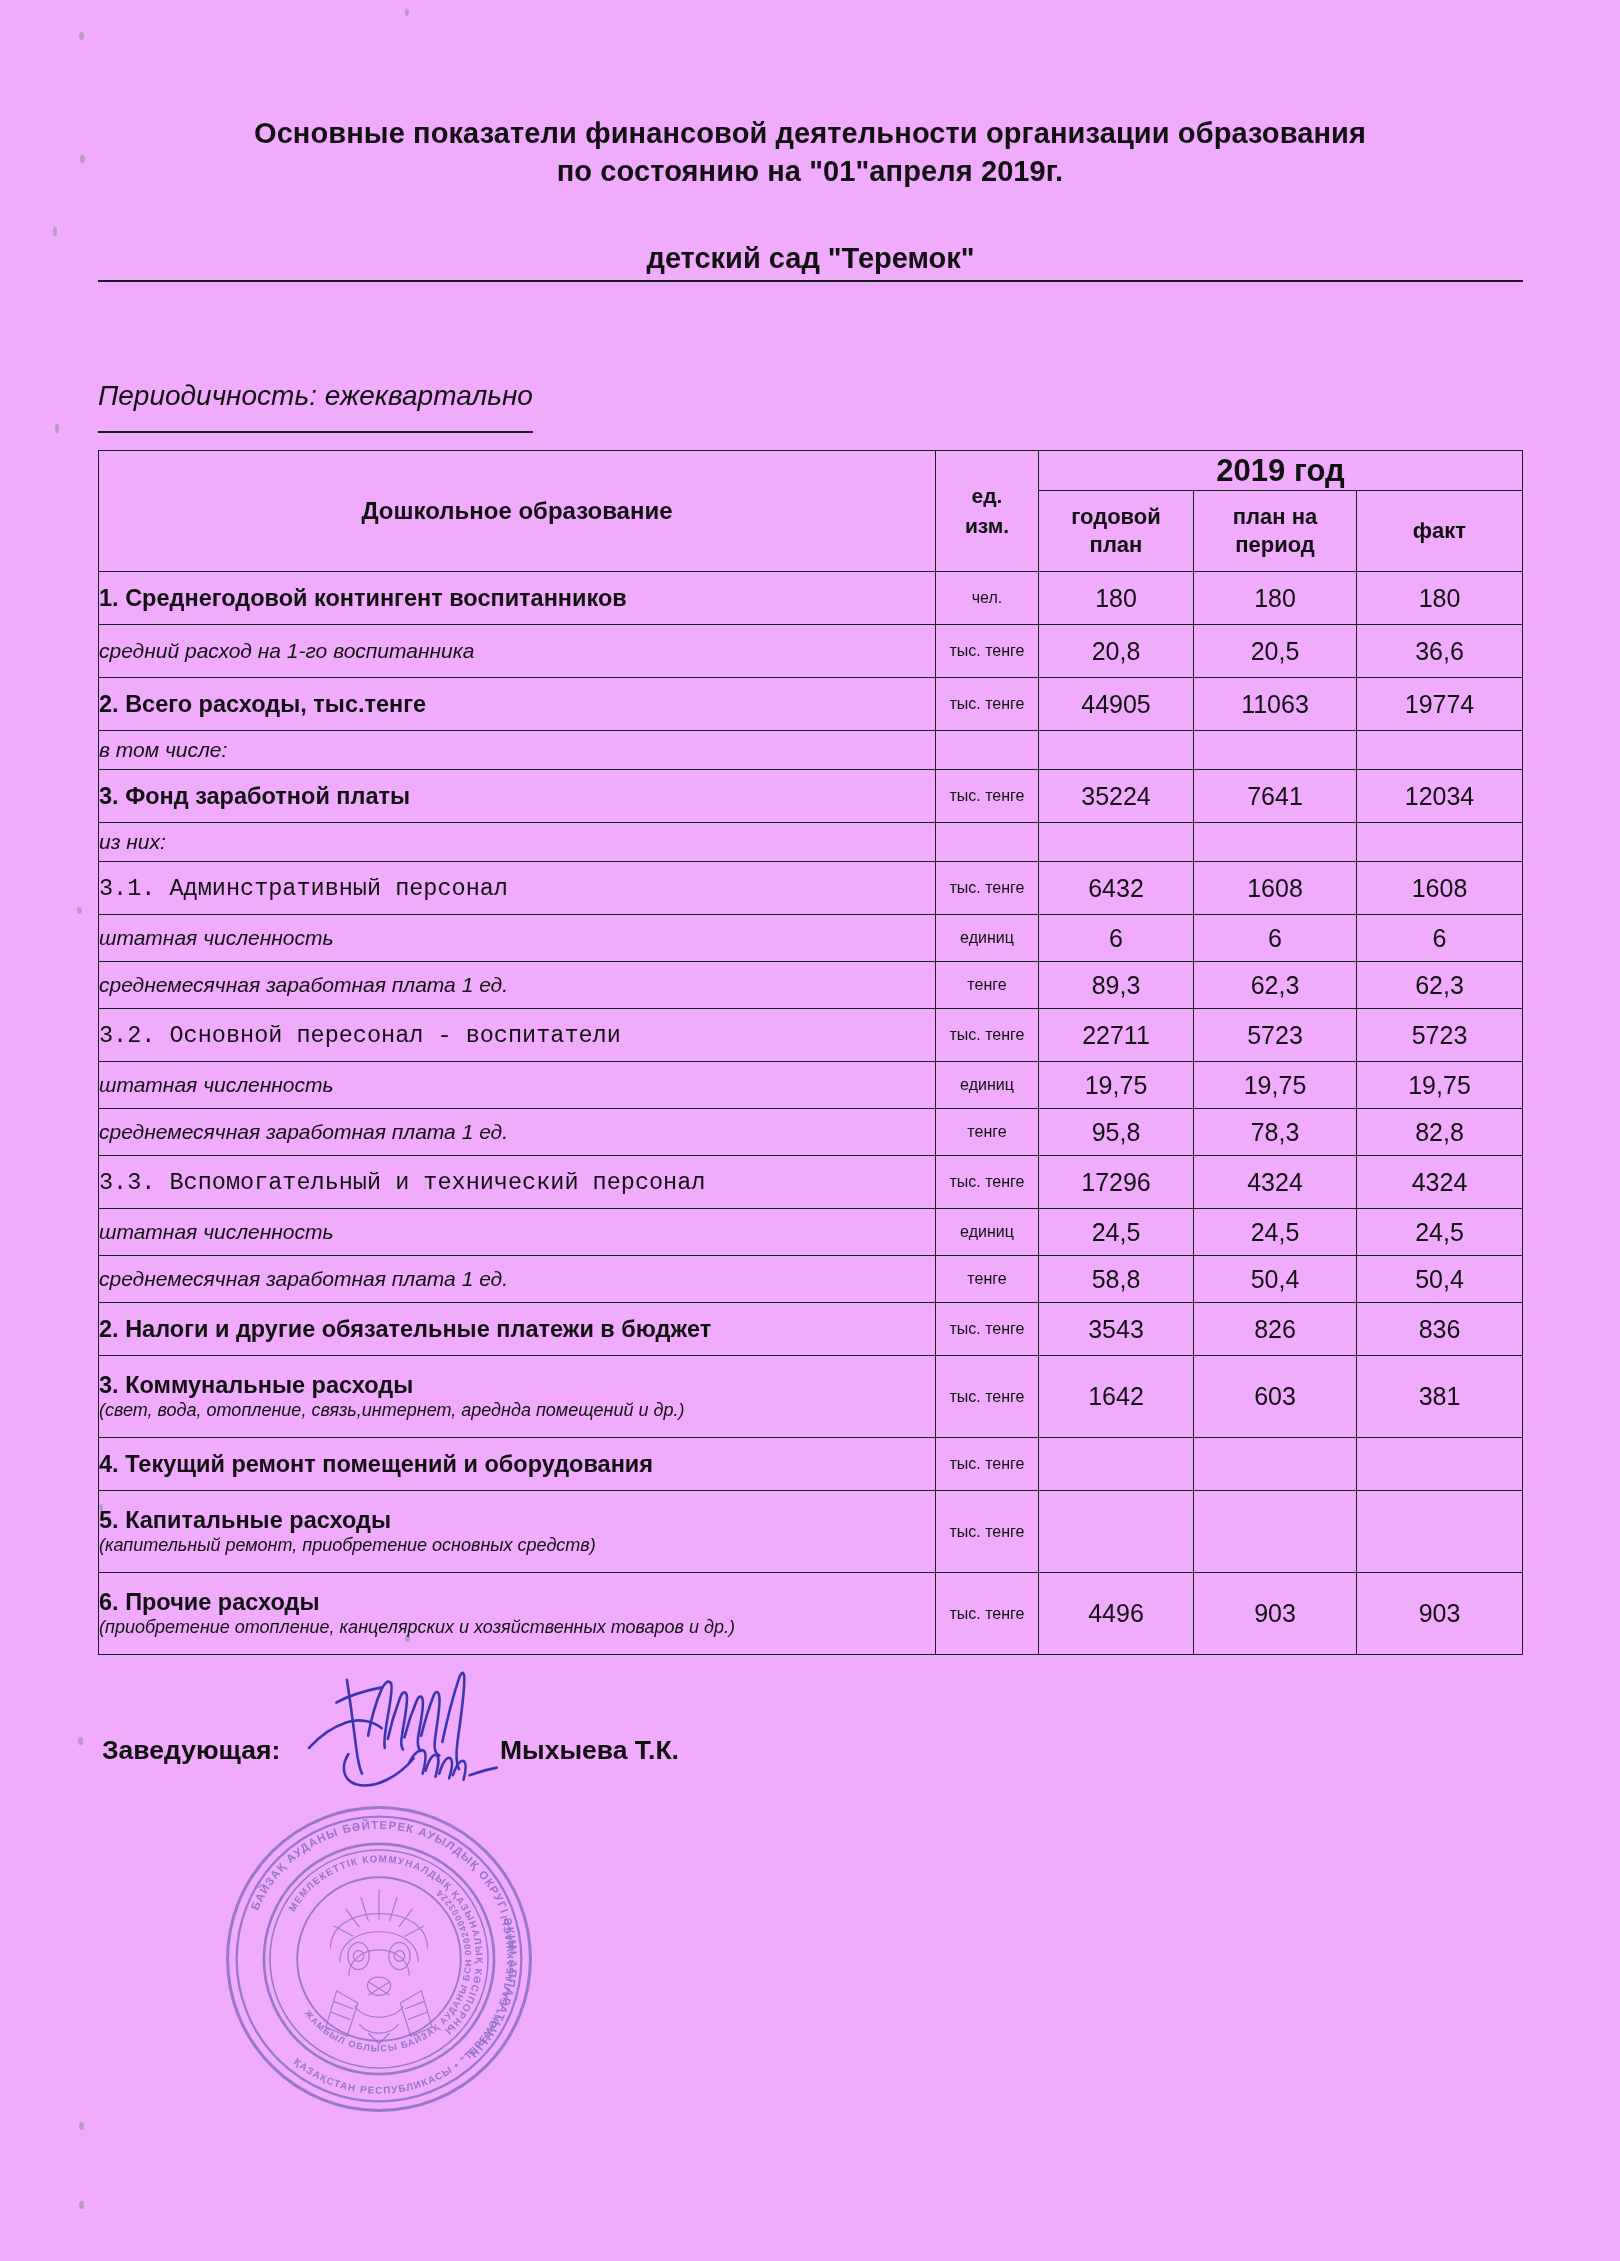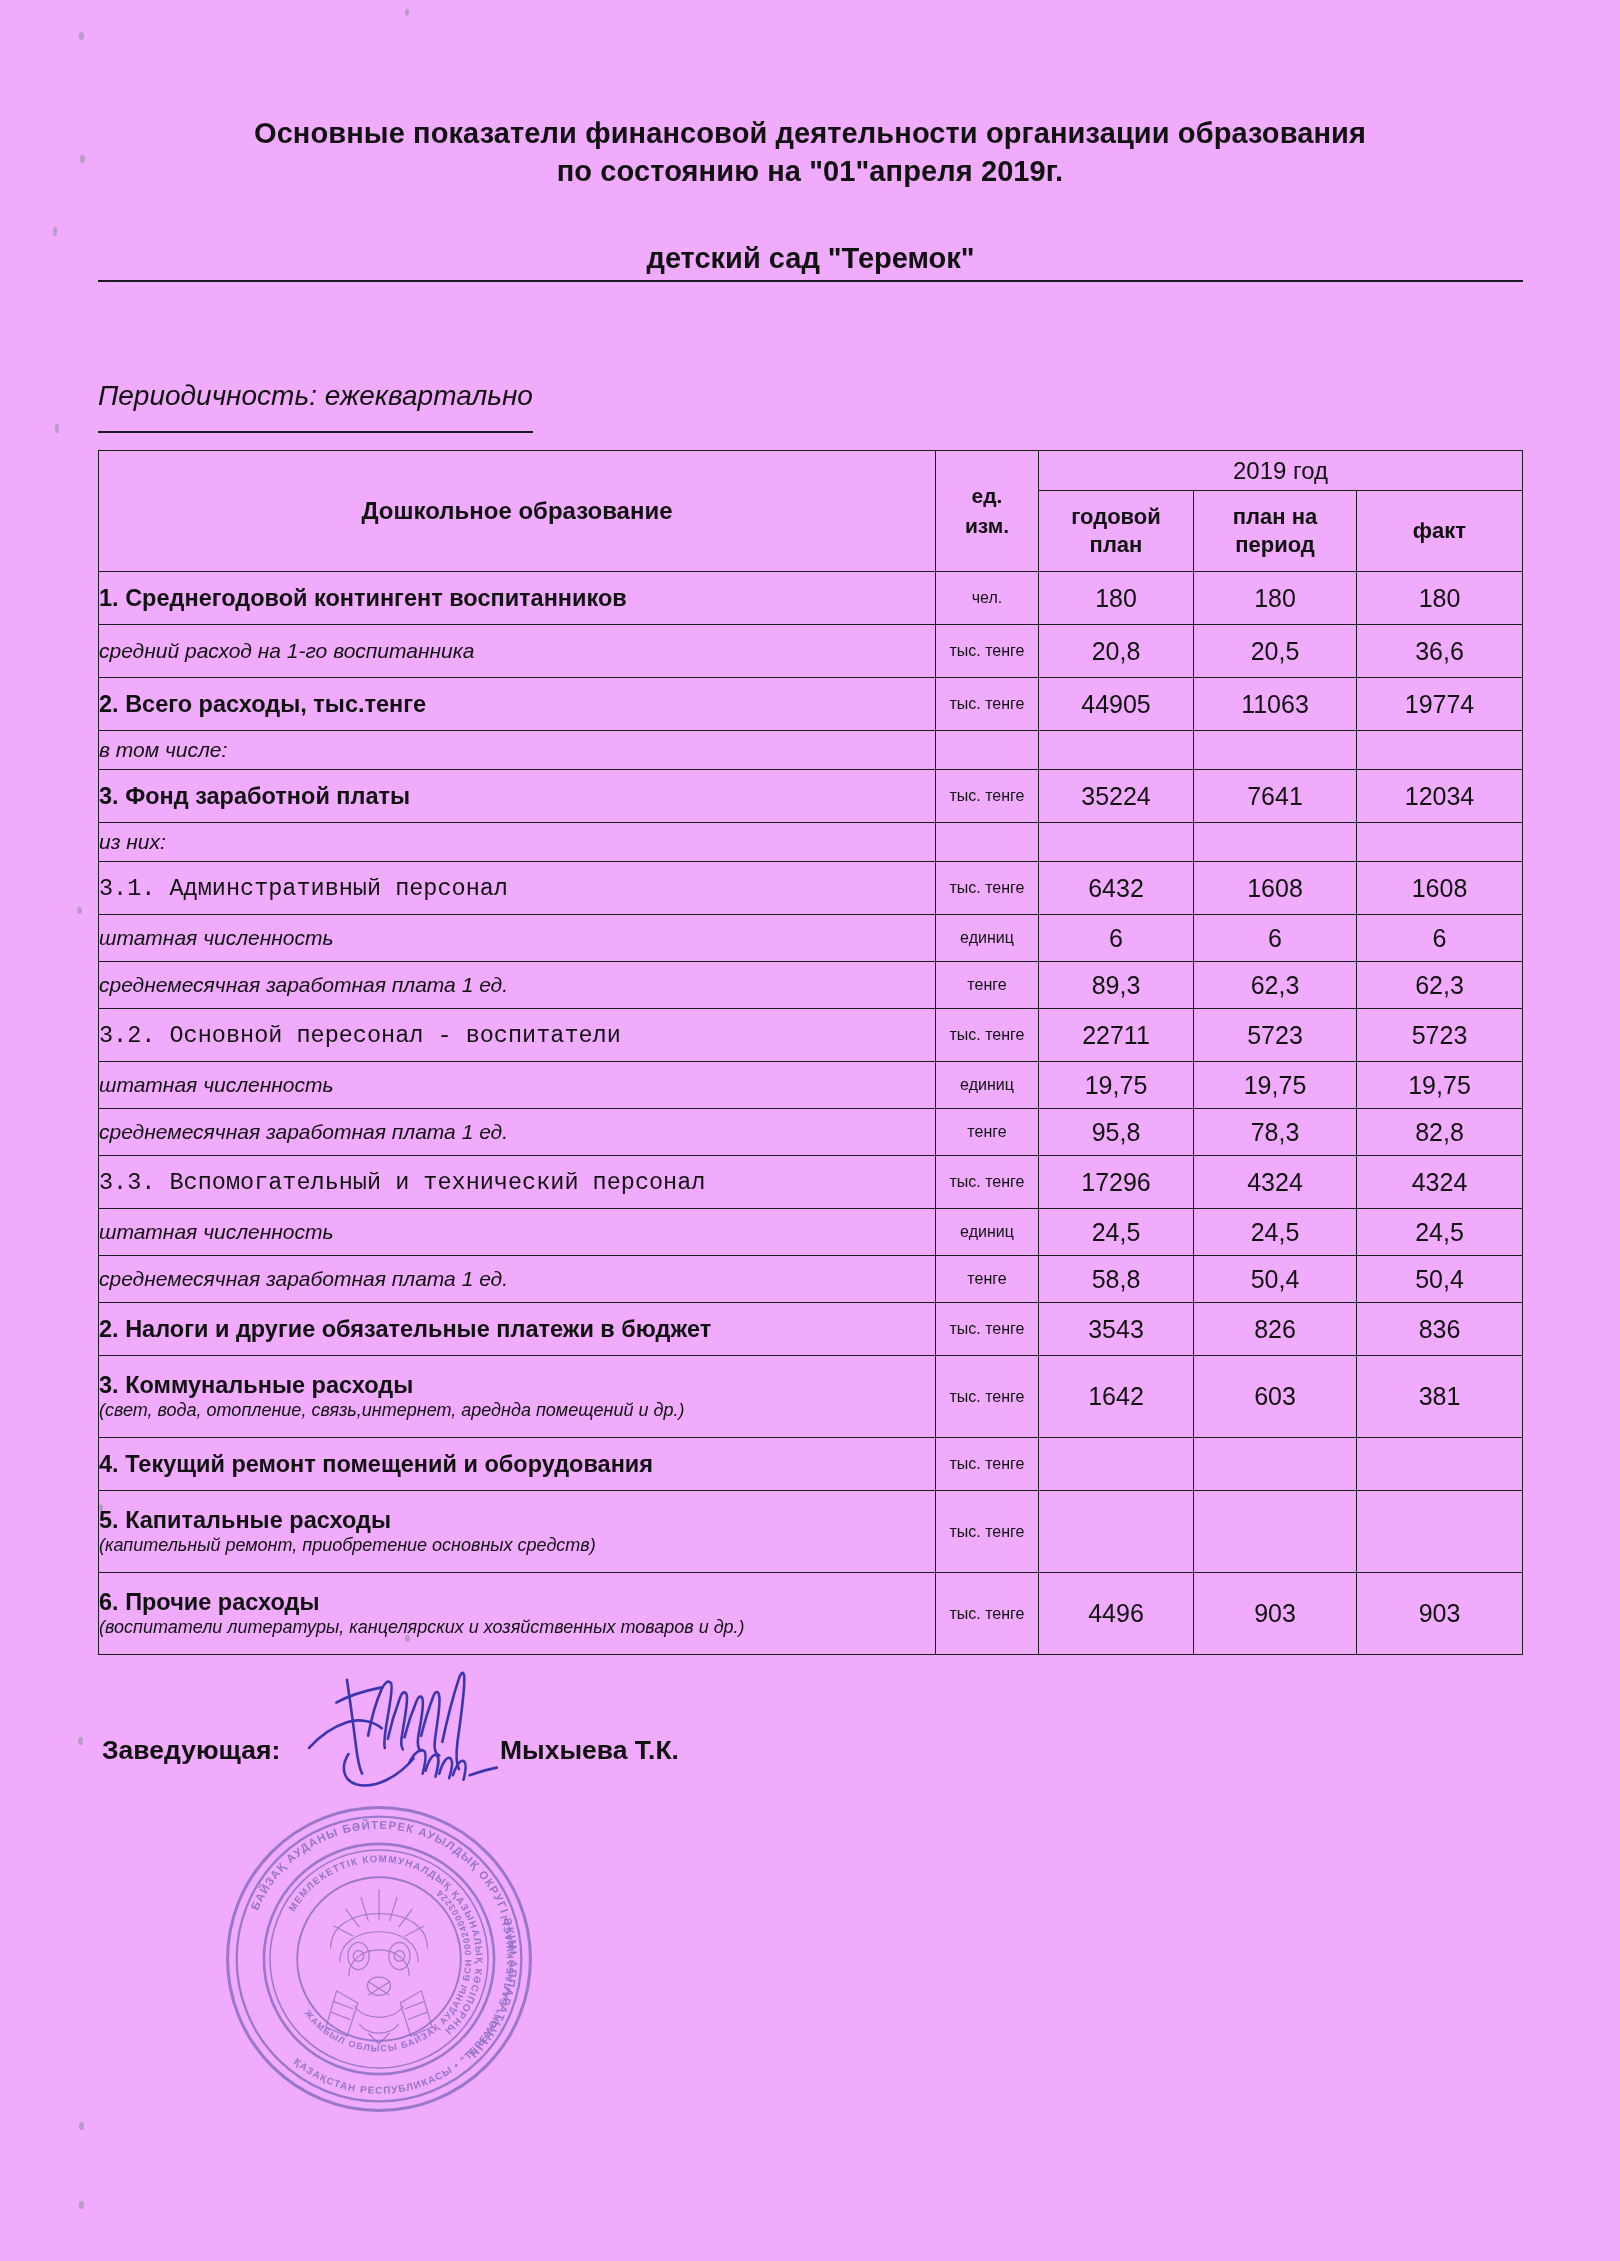--- a/index.html
+++ b/index.html
@@ -98,22 +98,22 @@
     height: 120px;
   }
   .hdr-unit {
     text-align: center;
     font-size: 21px;
     font-weight: bold;
     line-height: 1.45;
   }
   .hdr-year {
     text-align: center;
-    font-size: 24px;
-    font-weight: normal;
+    font-size: 31px;
+    font-weight: bold;
     height: 39px;
   }
   .hdr-sub {
     text-align: center;
     font-size: 22px;
     font-weight: bold;
     line-height: 1.3;
     height: 79px;
   }
 
@@ -371,21 +371,21 @@
             <td class="c-val"></td>
           </tr>
           <tr class="r-double">
             <td class="c-name bold"><span>5. Капитальные расходы</span><span class="c-sub">(капительный ремонт, приобретение основных средств)</span></td>
             <td class="c-unit">тыс. тенге</td>
             <td class="c-val"></td>
             <td class="c-val"></td>
             <td class="c-val"></td>
           </tr>
           <tr class="r-double">
-            <td class="c-name bold"><span>6. Прочие расходы</span><span class="c-sub">(воспитатели литературы, канцелярских и хозяйственных товаров и др.)</span></td>
+            <td class="c-name bold"><span>6. Прочие расходы</span><span class="c-sub">(приобретение отопление, канцелярских и хозяйственных товаров и др.)</span></td>
             <td class="c-unit">тыс. тенге</td>
             <td class="c-val">4496</td>
             <td class="c-val">903</td>
             <td class="c-val">903</td>
           </tr>
         </tbody>
     </table>
   </div>
 
   <div class="sig-row">Заведующая:</div>

